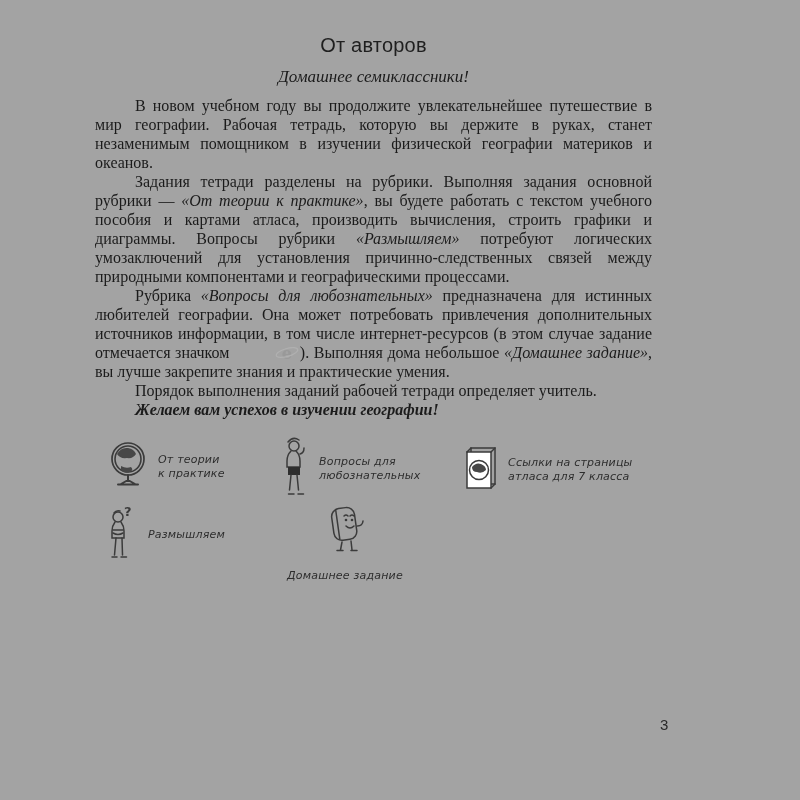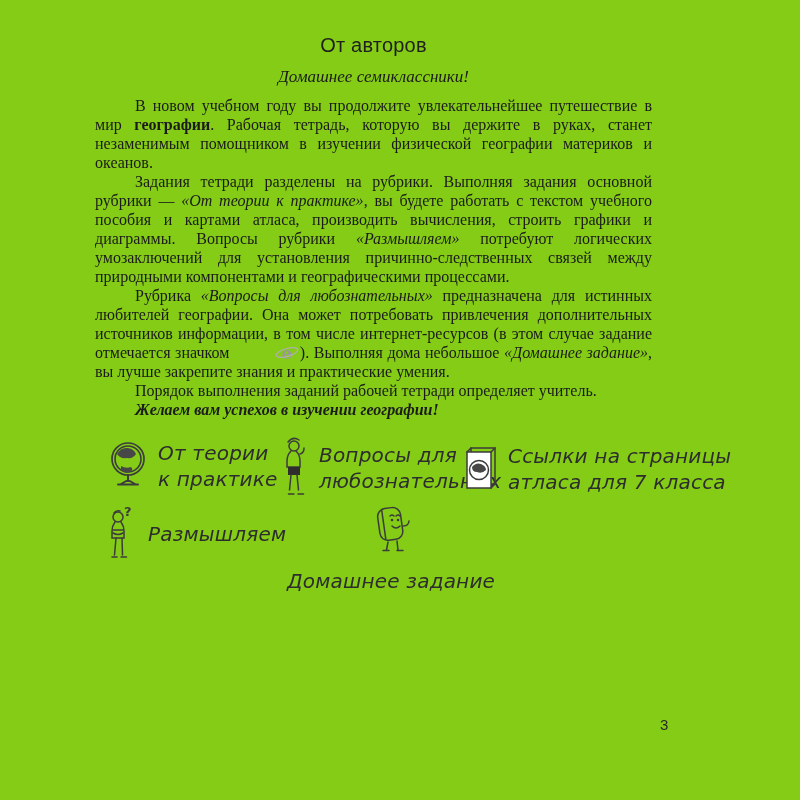--- a/index.html
+++ b/index.html
@@ -1,35 +1,35 @@
 <!DOCTYPE html>
 <html lang="ru"><head>
 <meta charset="utf-8">
 <style>
   html,body { margin:0; padding:0; background:#ffffff; }
   .page {
-    position:relative; width:800px; height:800px; background:#84cc16;
+    position:relative; width:800px; height:800px; background:#a3a3a3;
     font-family:"Liberation Serif", serif; color:#1b1b1b; overflow:hidden;
   }
   .content { position:absolute; left:95px; top:34px; width:557px; }
   .title {
     font-family:"Liberation Sans", sans-serif; font-size:20px; font-weight:400;
     text-align:center; color:#1f1f1f; margin:0 0 10px 0; letter-spacing:.2px;
   }
   .salutation { text-align:center; font-style:italic; font-size:17px; margin:0 0 9px 0; }
   p.body { margin:0; font-size:16px; line-height:19px; text-align:justify; text-indent:40px; }
-  .b  { font-weight:bold; }
+  .b  { font-weight:normal; }
   .bi { font-weight:normal; font-style:italic; }
   p.wish { font-style:italic; font-weight:600; }
   .ie-icon { display:inline-block; vertical-align:-4px; line-height:0; margin:0 1px; }
   .rubrics-heading { text-align:center; font-weight:bold; font-size:17px; margin:15px 0 0 0; }
   .rubrics { position:relative; height:160px; margin-top:17px; }
   .rubric { position:absolute; display:flex; align-items:center; gap:9px; }
   .rubric .label {
-    font-family:"DejaVu Sans", sans-serif; font-style:italic; font-size:20px;
+    font-family:"DejaVu Sans", sans-serif; font-style:italic; font-size:11px;
     line-height:1.28; color:#2d2d2d; white-space:pre; letter-spacing:.2px;
   }
   .rubric svg { flex:none; }
   #rubric-1 { left:12px;  top:4px;  }
   #rubric-2 { left:185px; top:0px;  }
   #rubric-3 { left:368px; top:8px;  }
   #rubric-4 { left:12px;  top:68px; }
   #rubric-5 { left:192px; top:66px;flex-direction:column; }
   .pagenum {
     position:absolute; left:660px; top:716px;

